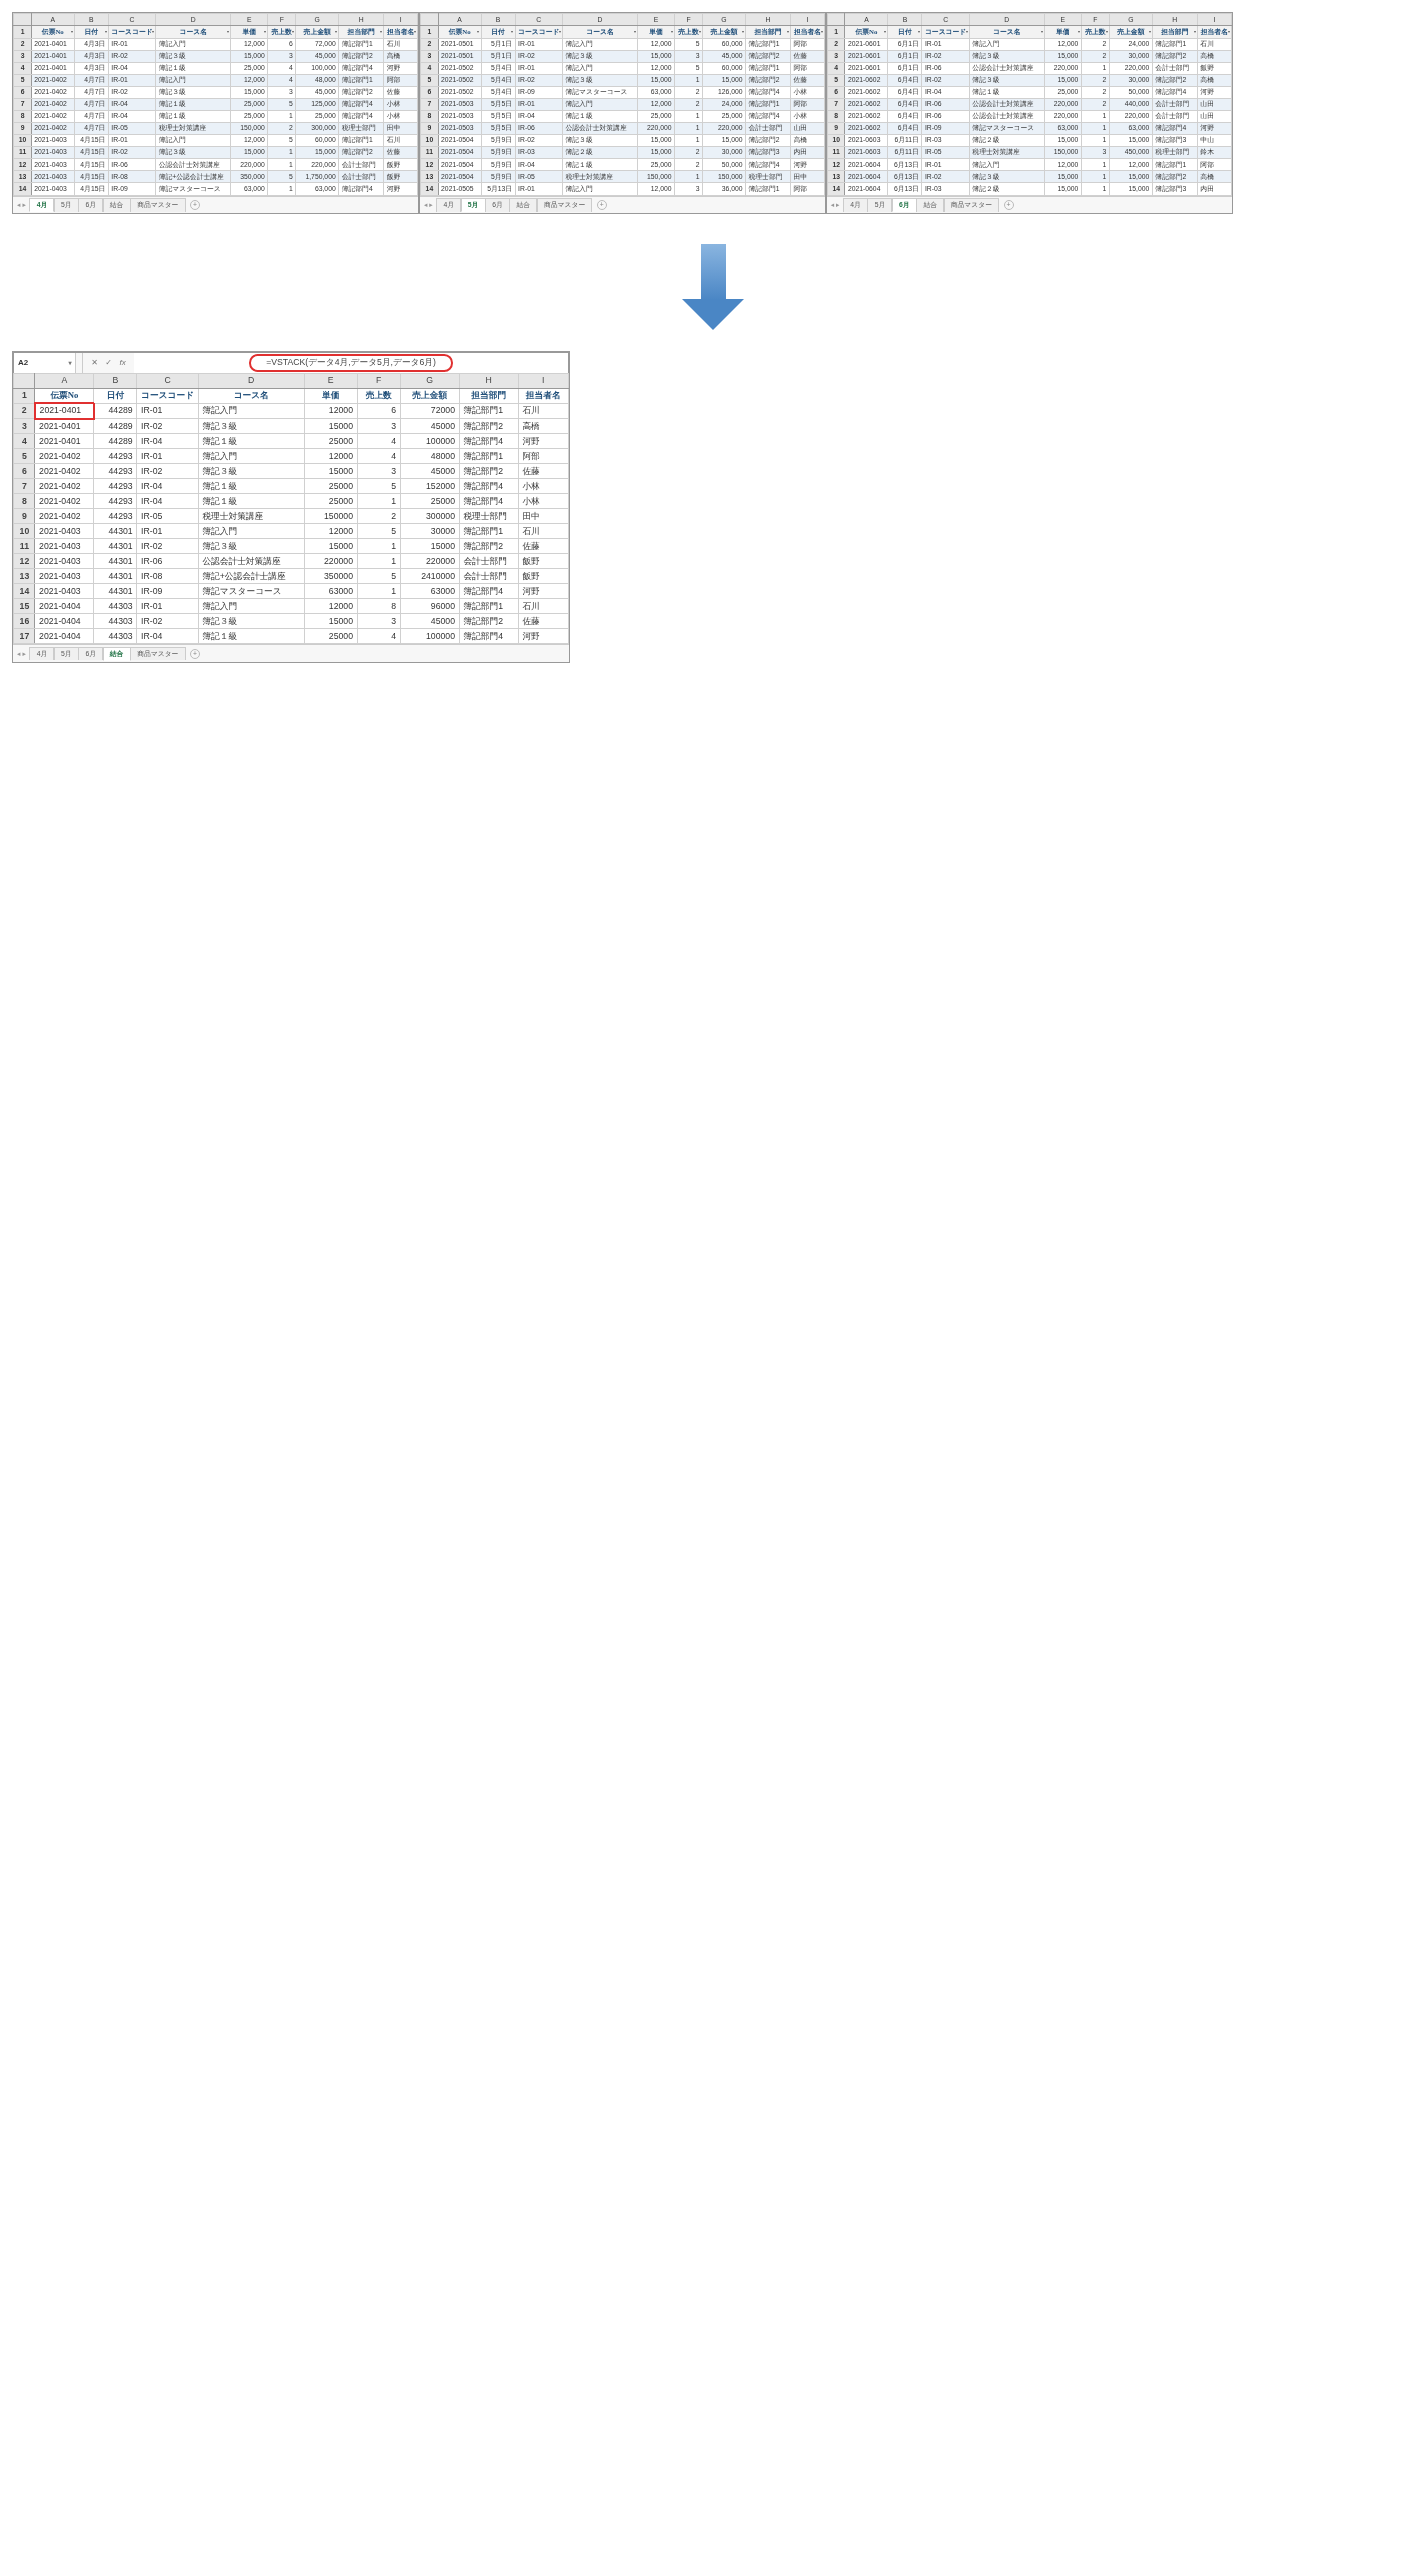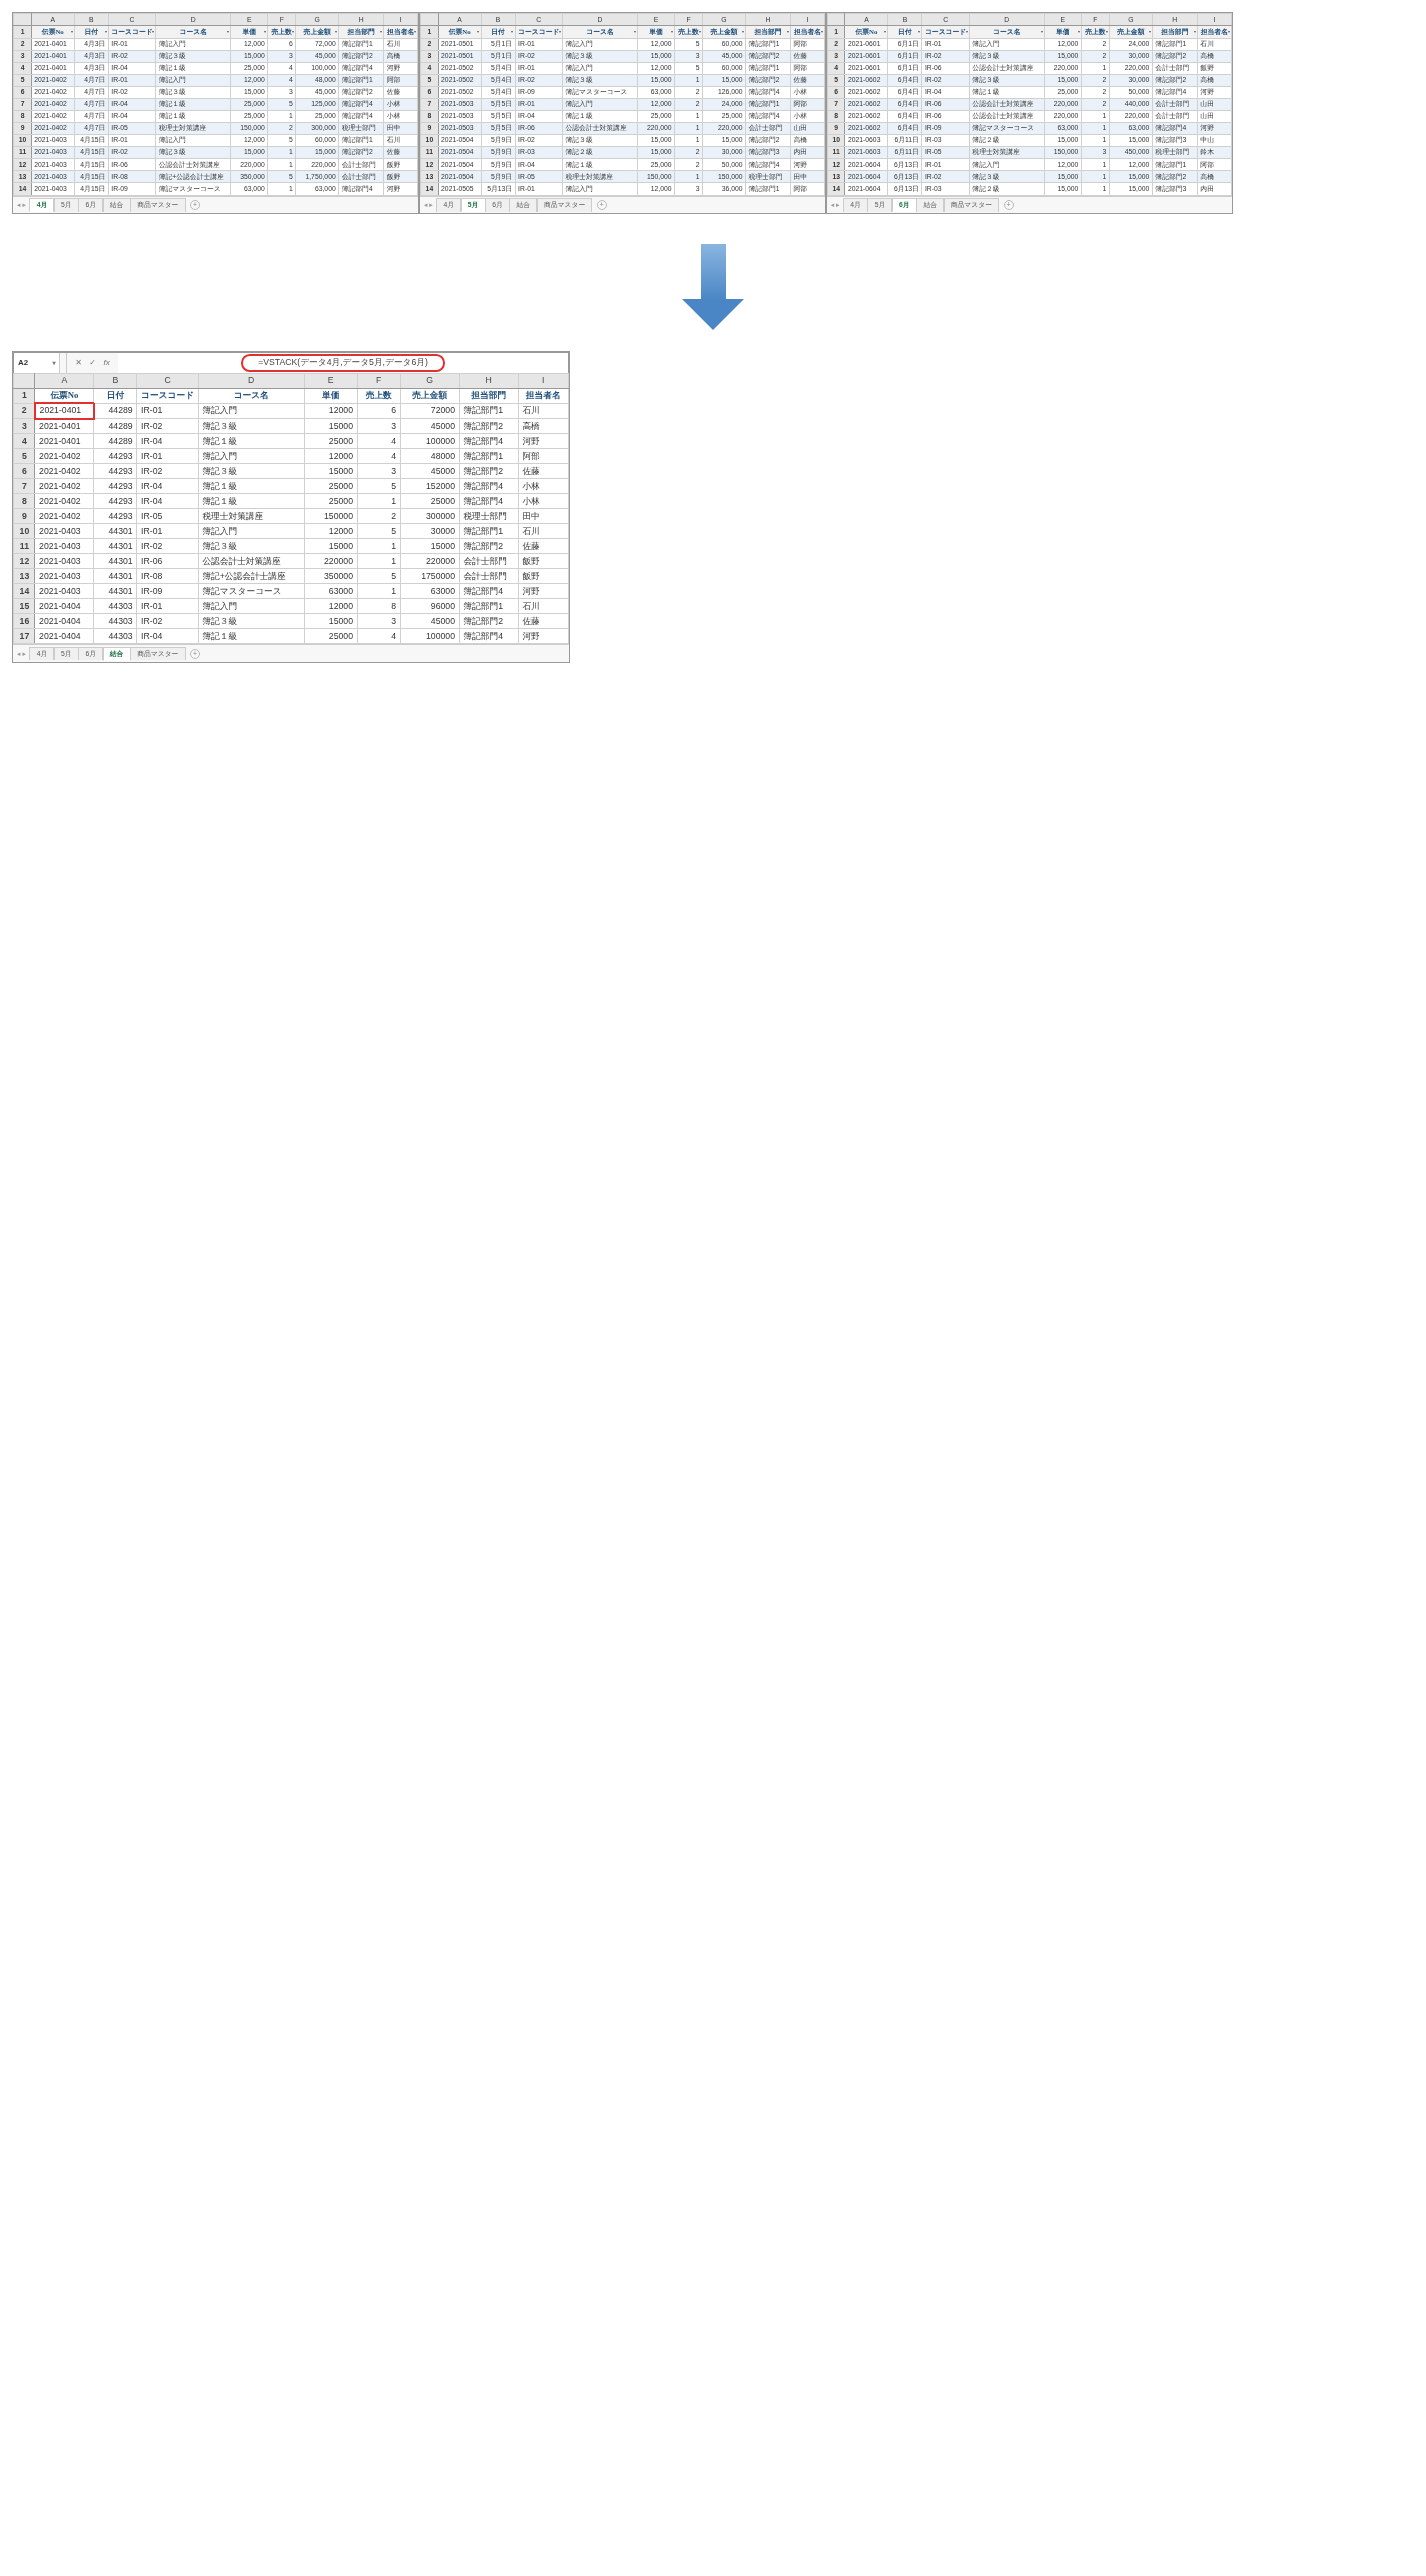--- a/index.html
+++ b/index.html
@@ -124,21 +124,21 @@
   .formula-bar {
     display: flex;
     align-items: center;
     border: 0.6px solid #999;
     border-bottom: none;
     background: #f7f7f7;
     font-size: 8px;
     height: 21px;
   }
   .formula-bar .namebox {
-    width: 46px;
+    width: 62px;
     padding: 2.5px 3.7px;
     border-right: 0.6px solid #ccc;
     display: flex;
     align-items: center;
     justify-content: space-between;
     background: #fff;
     height: 100%;
     font-weight: bold;
   }
   .formula-bar .namebox .dd { color:#777; font-size:6.2px; }
@@ -1012,21 +1012,21 @@
             <td class="txt-l">飯野</td>
           </tr>
           <tr>
             <th class="rowhead">13</th>
             <td class="txt-l">2021-0403</td>
             <td class="txt-r">44301</td>
             <td class="txt-c">IR-08</td>
             <td class="txt-l">簿記+公認会計士講座</td>
             <td class="txt-r">350000</td>
             <td class="txt-r">5</td>
-            <td class="txt-r">1750000</td>
+            <td class="txt-r">2410000</td>
             <td class="txt-l">会計士部門</td>
             <td class="txt-l">飯野</td>
           </tr>
           <tr>
             <th class="rowhead">14</th>
             <td class="txt-l">2021-0403</td>
             <td class="txt-r">44301</td>
             <td class="txt-c">IR-09</td>
             <td class="txt-l">簿記マスターコース</td>
             <td class="txt-r">63000</td>

